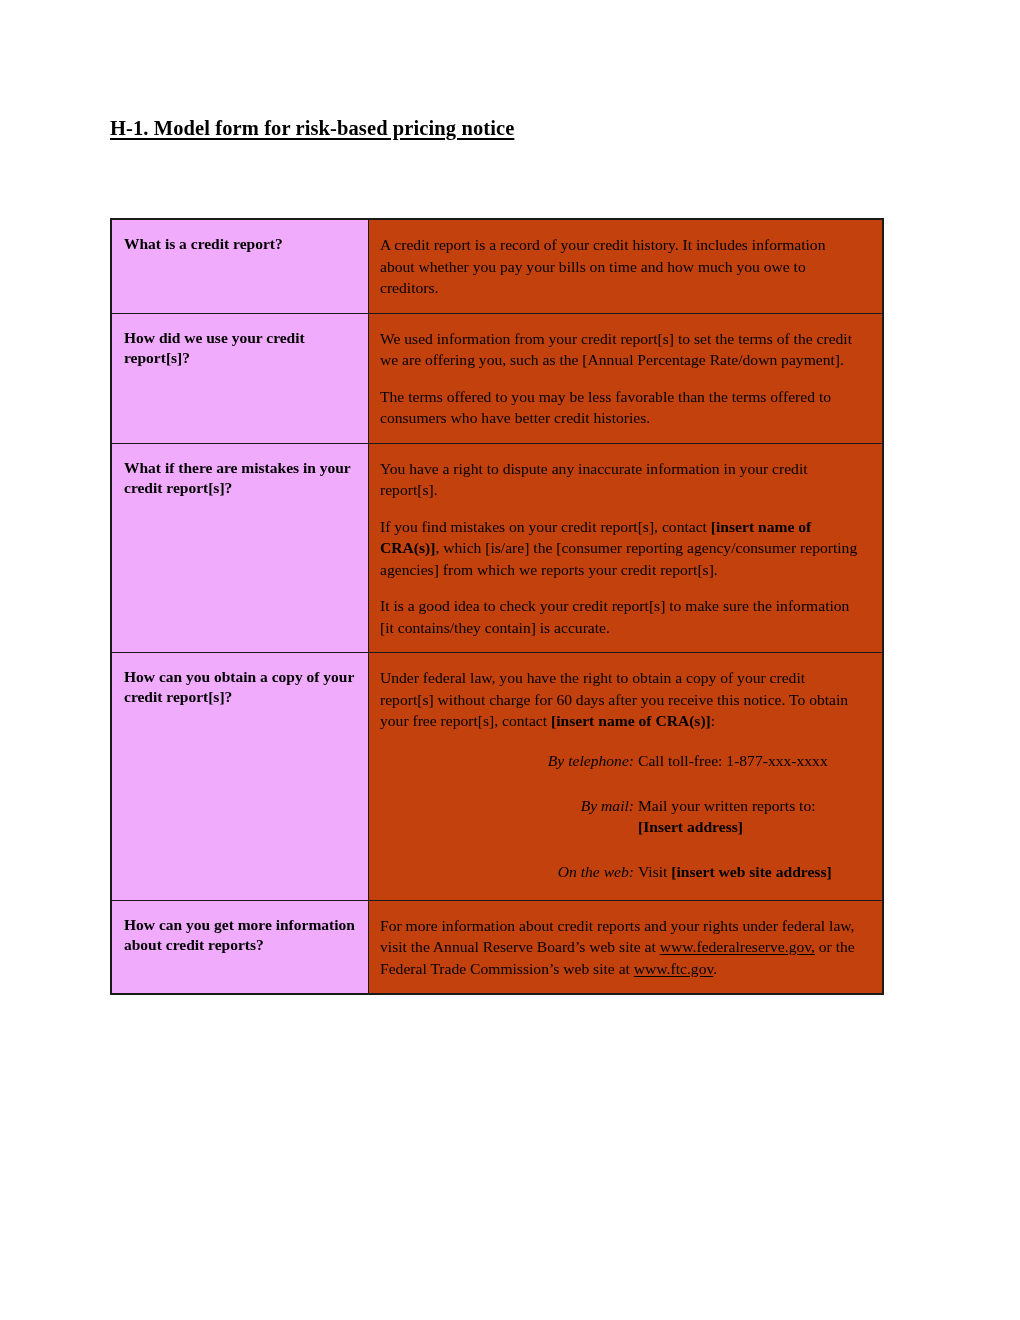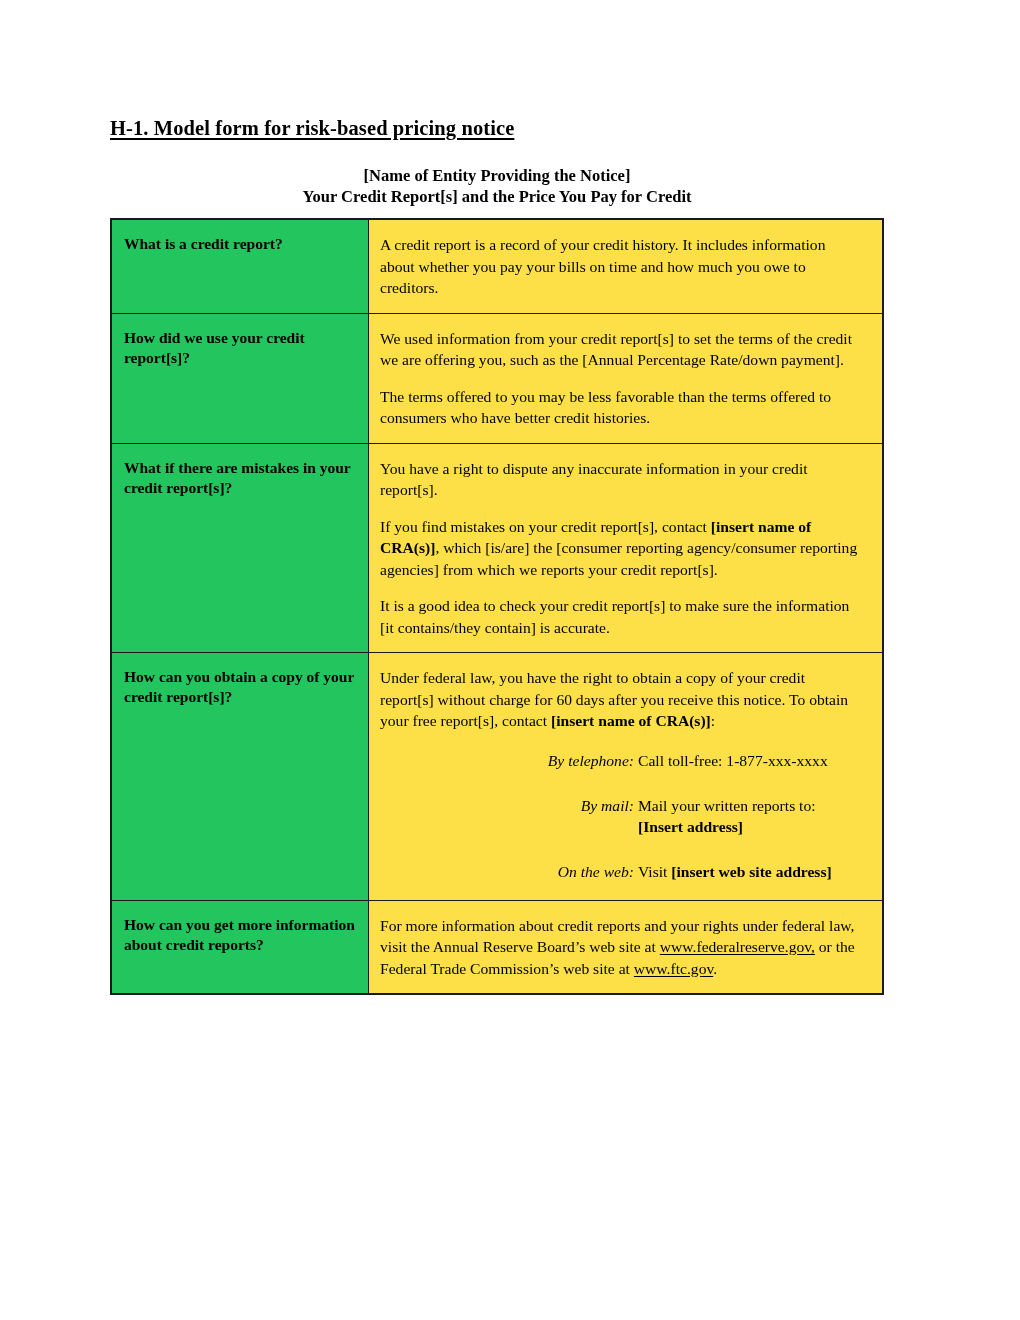--- a/index.html
+++ b/index.html
@@ -58,28 +58,28 @@
     table-layout: fixed;
     border: 2.5px solid #1a1a1a;
   }
   .form-table td {
     border: 1.6px solid #1a1a1a;
     vertical-align: top;
     padding: 0;
   }
   .form-table tr > td.label-cell {
     width: 234px;
-    background: #22c55e;
+    background: #f0abfc;
     font-weight: bold;
     font-size: 15.5px;
     line-height: 20px;
     padding: 14px 10px 14px 12px;
   }
   .form-table tr > td.body-cell {
-    background: #fde047;
+    background: #c2410c;
     font-size: 15.6px;
     line-height: 21.5px;
     padding: 14px 24px 14px 11px;
   }
   .body-cell p {
     margin: 0 0 15px 0;
   }
   .body-cell p:last-child {
     margin-bottom: 0;
   }
@@ -117,24 +117,20 @@
   }
   .ct-value .line2 { display: block; font-weight: bold; }
 </style>
 </head>
 <body>
 
 <div class="page">
 
   <div class="doc-title">H-1.  Model form for risk-based pricing notice</div>
 
-  <div class="subtitle-block">
-    <div>[Name of Entity Providing the Notice]</div>
-    <div>Your Credit Report[s] and the Price You Pay for Credit</div>
-  </div>
 
   <table class="form-table">
     <tbody>
 
       <tr>
         <td class="label-cell">What is a credit report?</td>
         <td class="body-cell">
           <p>A credit report is a record of your credit history.   It includes information about whether you pay your bills on time and how much you owe to creditors.</p>
         </td>
       </tr>

